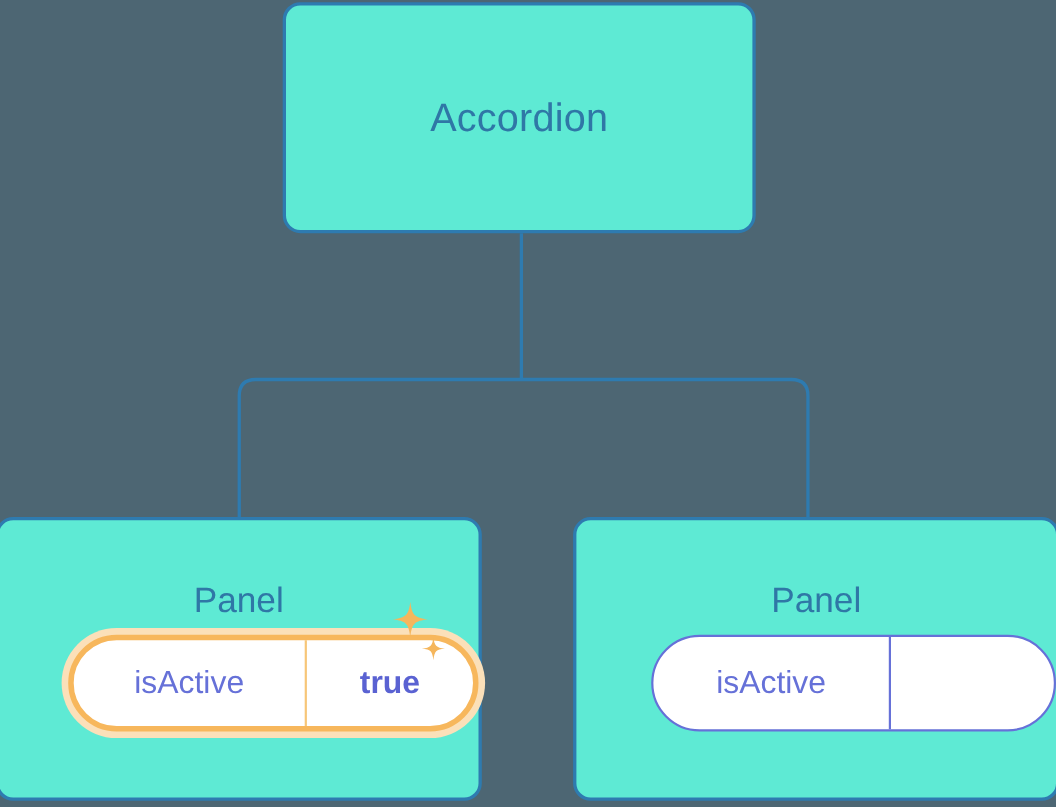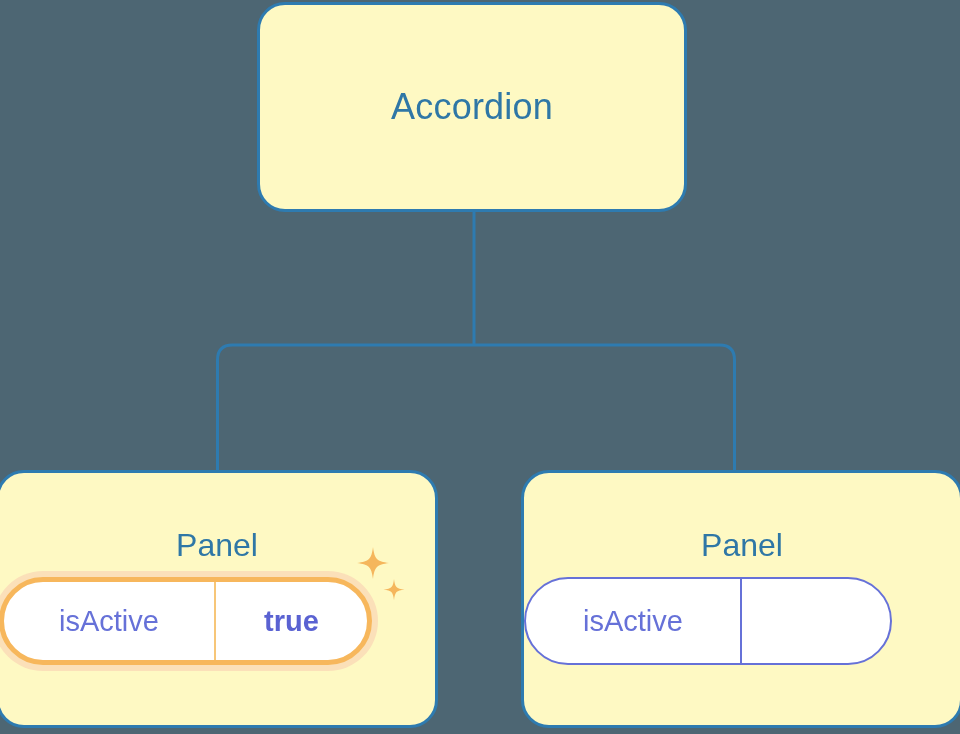--- a/index.html
+++ b/index.html
@@ -25,23 +25,23 @@
     left: 0;
     top: 0;
     width: 960px;
     height: 734px;
     pointer-events: none;
   }
 
   
   .node {
     position: absolute;
-    background: #fef9c3;
+    background: #5eead4;
     border: 3px solid #2e7bb0;
-    border-radius: 28px;
+    border-radius: 16px;
     box-sizing: border-box;
   }
 
   
   #root-node {
     left: 257px;
     top: 2px;
     width: 430px;
     height: 210px;
     display: flex;
@@ -74,21 +74,22 @@
     font-size: 32px;
     text-align: center;
     line-height: 1;
     margin: 16px;
   }
 
   
   .pill-wrap {
     position: relative;
     display: flex;
-    justify-content: flex-start;
+    justify-content: flex-end;
+    padding-left: 40px;
   }
   .pill {
     display: flex;
     align-items: stretch;
     border-radius: 999px;
     background: #ffffff;
     box-sizing: border-box;
     height: 88px;
   }
   .pill-key, .pill-val {

